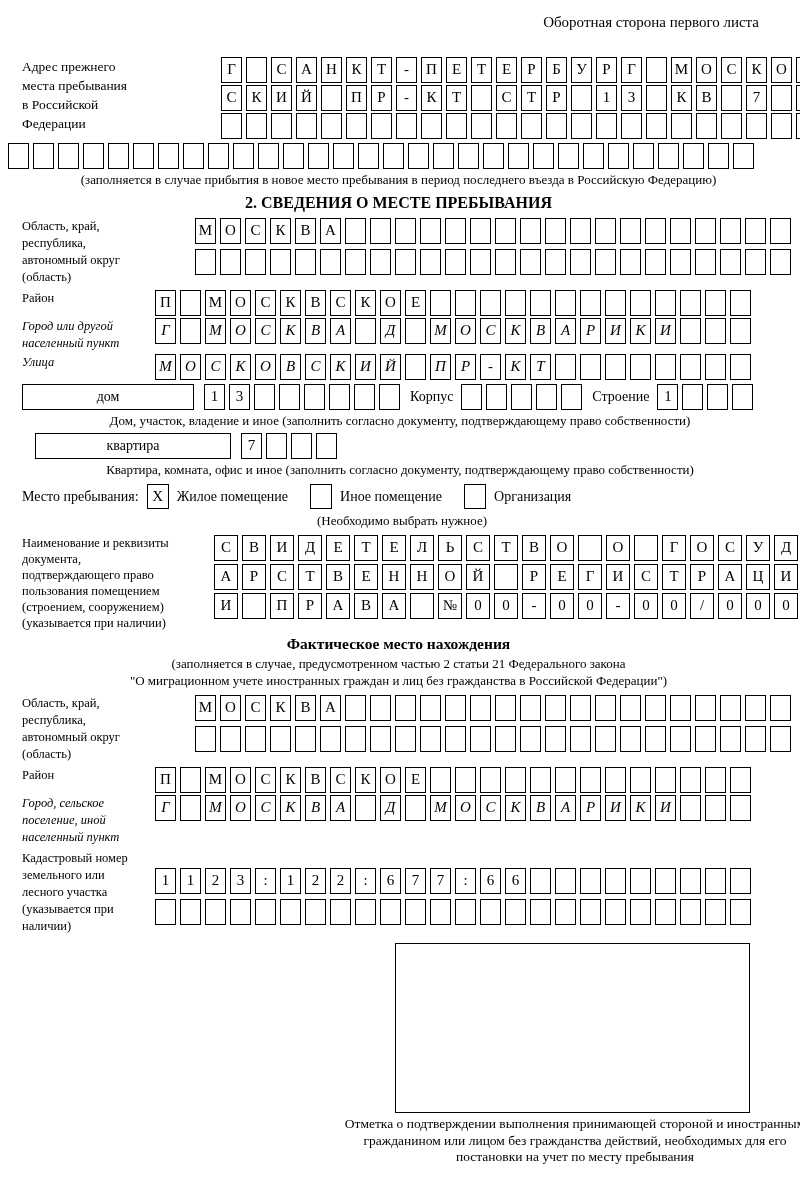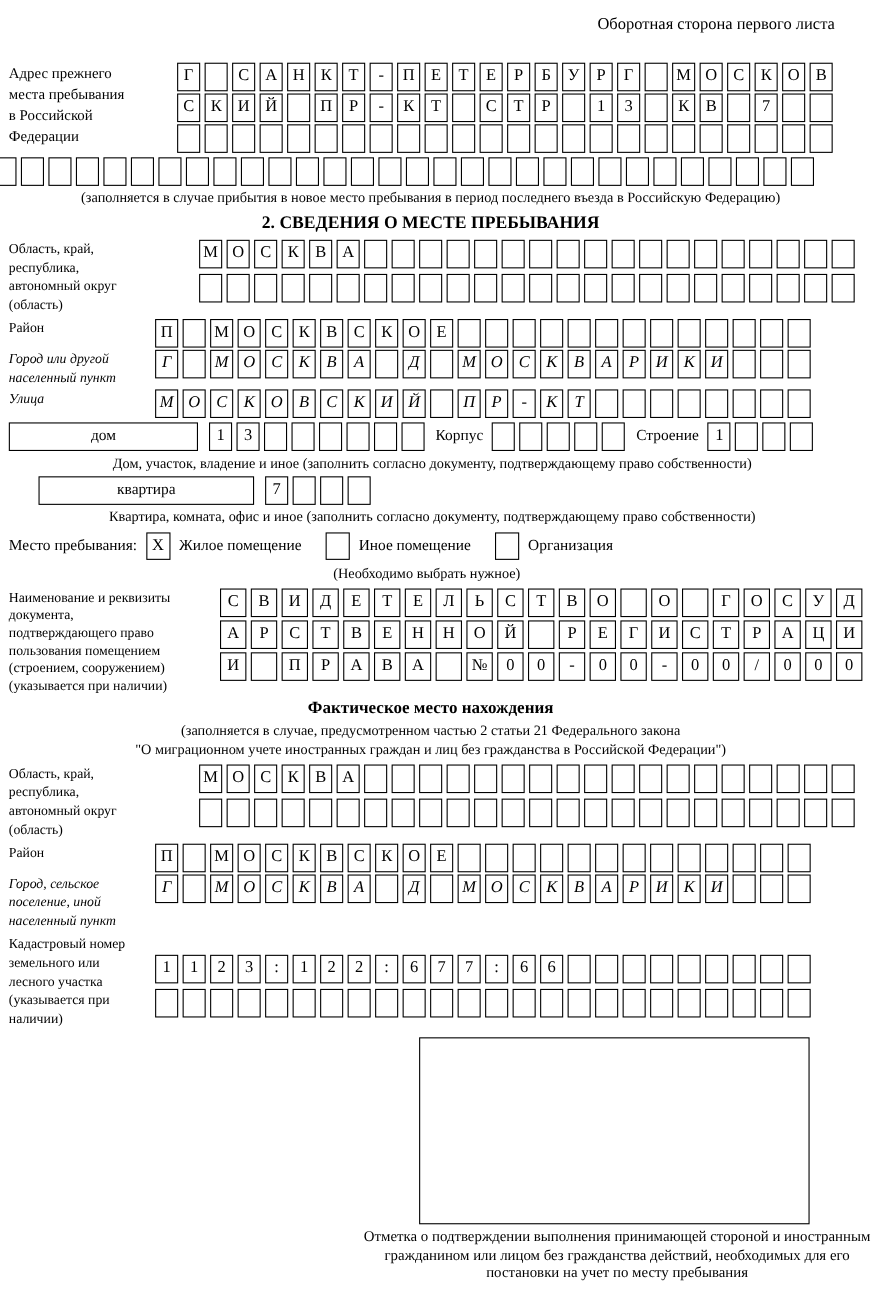--- a/index.html
+++ b/index.html
@@ -2,21 +2,21 @@
 <html><head>
 <meta charset="utf-8">
 <style>
   * { box-sizing: border-box; margin: 0; padding: 0; }
   html,body { background:#fff; }
   body {
     width: 800px; height: 1180px; overflow: hidden;
     font-family: "Liberation Serif", serif;
     color: #000;
   }
-  .page { width: 800px; height: 1062px; padding: 14px 25px 0 8px; position: relative; }
+  .page { width: 800px; height: 1062px; padding: 14px 25px 0 22px; position: relative; }
 
   .hdr { text-align: right; font-size: 15px; padding-right: 16px; }
 
   
   .field { display: flex; align-items: flex-start; }
   .flabel { width: 120px; margin-right: 13px; font-size: 12.5px; line-height: 17px; flex: none; }
   .b1label { width: 107px; margin-right: 46px; font-size: 13.5px; line-height: 19px; }
   .doclabel { width: 150px; margin-right: 2px; font-size: 12.5px; line-height: 16px; }
 
   .cellrow { white-space: nowrap; font-size: 0; height: 26px; }
@@ -32,29 +32,29 @@
   .fullrow { margin-left: -14px; margin-top: 4px; }
 
   .note { font-size: 13px; line-height: 16px; margin-top: 3px; text-align: center; }
   .note.center { text-align: center; }
   .note.left { padding-left: 3px; }
   .note.choose { width: 520px; margin-left: 120px; text-align: center; }
 
   .sect-title { text-align: center; font-weight: bold; font-size: 16px; margin-top: 6px; }
   .sub-title  { text-align: center; font-weight: bold; font-size: 15.5px; margin-top: 4px; }
 
-  .mt2 { margin-top: 2px; font-style: italic; } .mt4 { margin-top: 4px; } .mt6 { margin-top: 6px; gap: 40px; } .mt8 { margin-top: 8px; }
+  .mt2 { margin-top: 2px; font-style: italic; } .mt4 { margin-top: 4px; } .mt6 { margin-top: 6px; gap: 40px; } .mt8 { margin-top: 8px; gap: 46px; }
 
   .houserow, .aptrow, .stayrow { display: flex; align-items: flex-start; margin-top: 4px; }
   .box-label {
     border: 1.5px solid #000; height: 26px; display: flex; flex: none;
     align-items: center; justify-content: center; font-size: 14px;
   }
   .box-label.dom { width: 172px; margin-right: 10px; }
-  .box-label.apt { width: 196px; margin-left: 27px; margin-right: 10px; }
+  .box-label.apt { width: 196px; margin-left: 13px; margin-right: 10px; }
   .inline-label { font-size: 14px; line-height: 26px; margin: 0 8px 0 6px; }
 
   .stayrow { margin-top: 6px; }
   .stay-label { font-size: 14px; line-height: 26px; margin-right: 8px; }
   .stay-opt { font-size: 14px; line-height: 26px; margin: 0 22px 0 8px; }
   .chk {
     display: inline-block; width: 22px; height: 25px; flex: none;
     border: 1.5px solid #000; text-align: center;
     font-size: 15px; line-height: 22px;
   }

